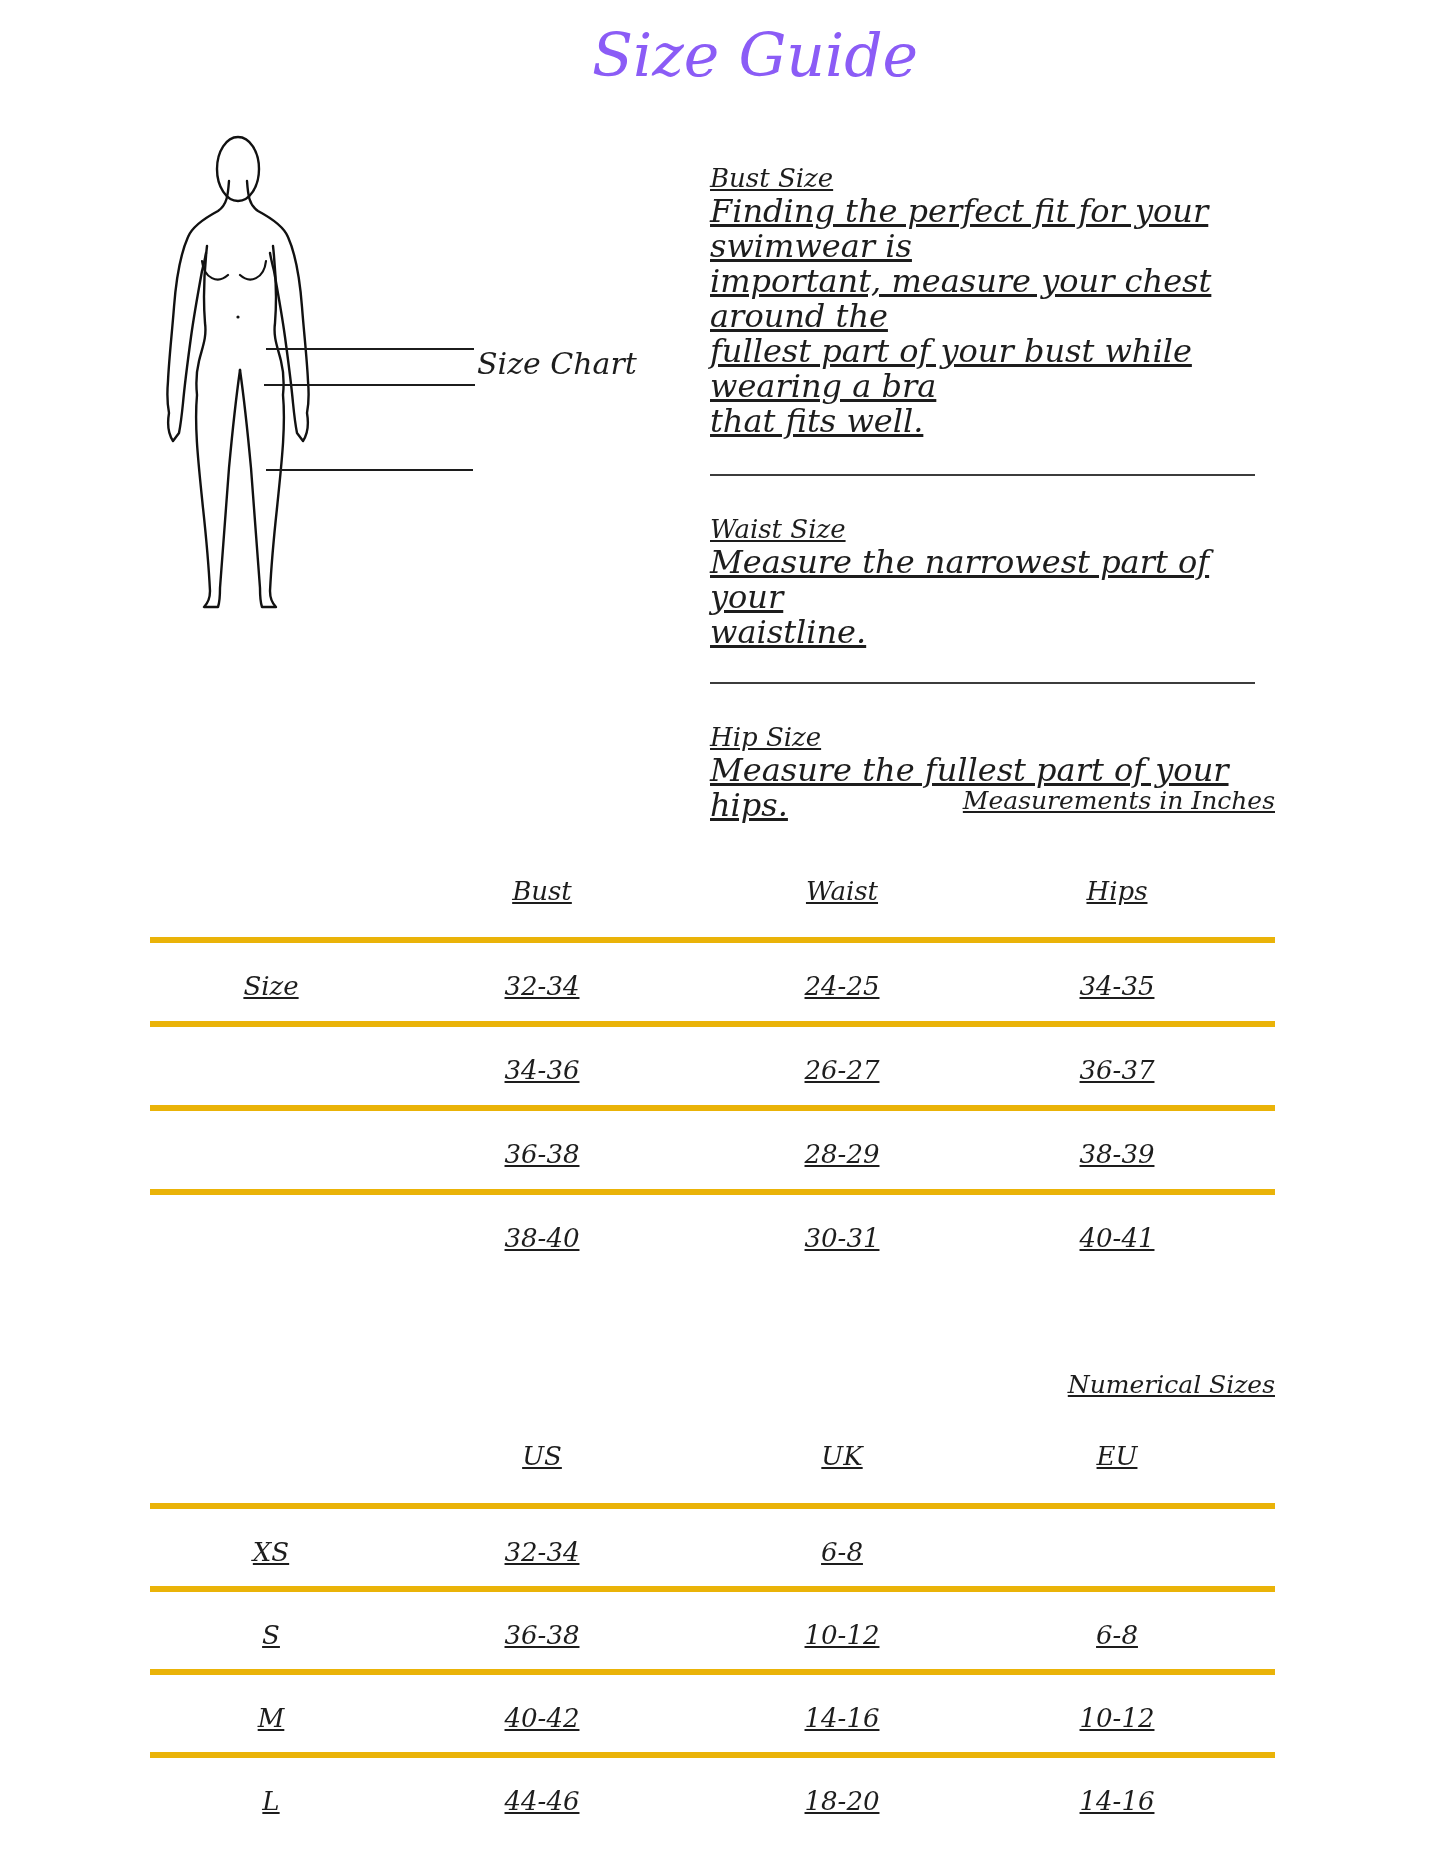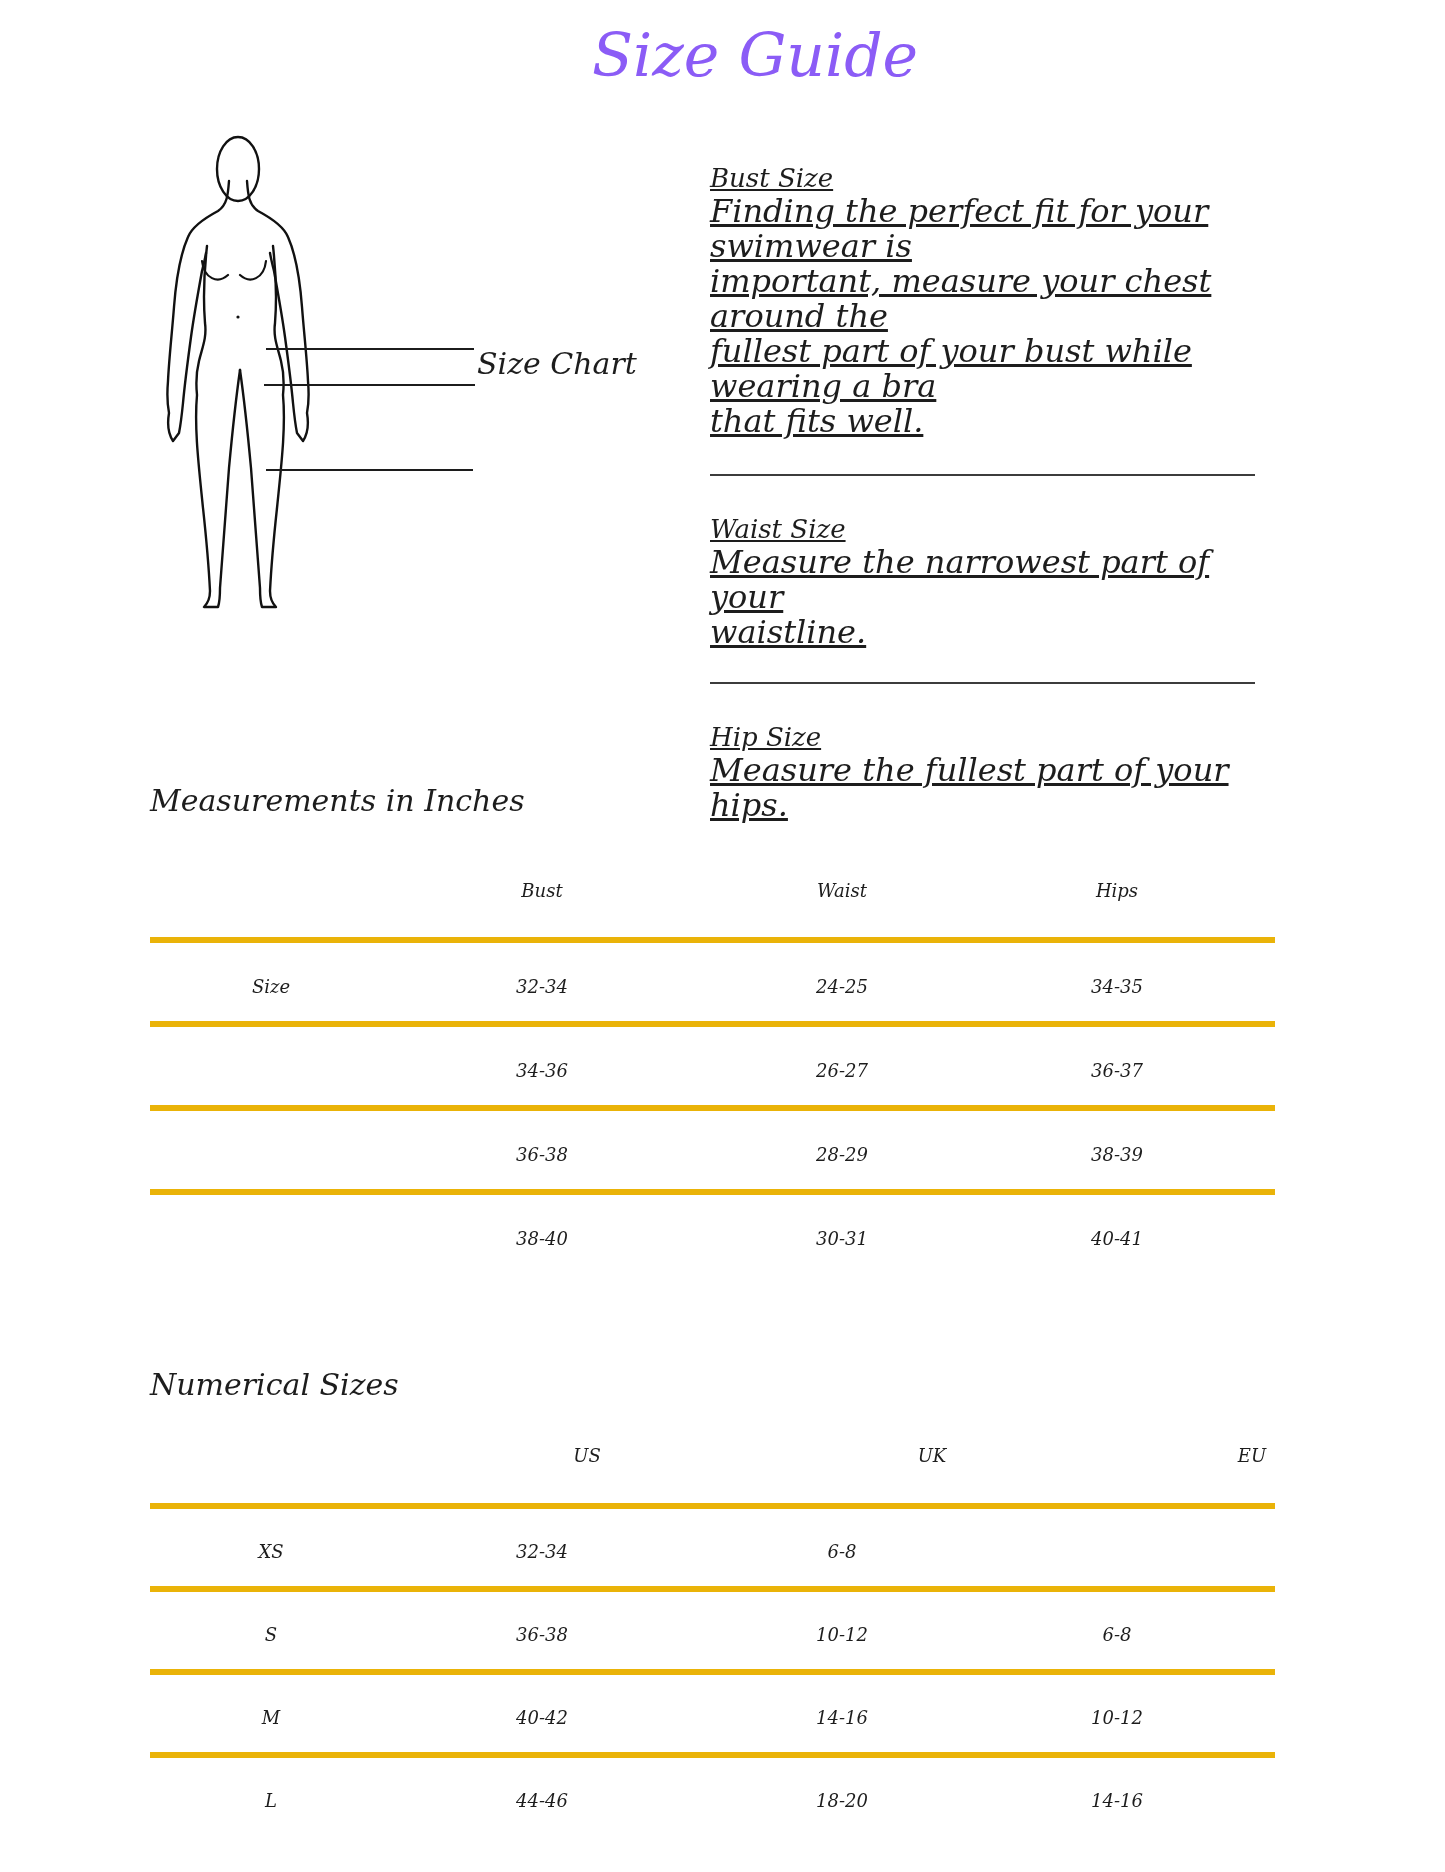--- a/index.html
+++ b/index.html
@@ -13,27 +13,27 @@
   .mline.l2{left:264px;top:384px;width:211px;}
   .mline.l3{left:266px;top:469px;width:207px;}
   .chart-label{position:absolute;left:477px;top:332px;font-size:30px;line-height:30px;margin-top:17px;}
   .info{position:absolute;left:710px;top:162px;width:545px;text-decoration:underline;}
   .info h2{font-size:26px;line-height:32px;font-weight:normal;margin:0;}
   .info h2.mt{margin-top:37px;}
   .info p{font-size:32px;line-height:35px;margin:0 0 0 0;white-space:pre-line;}
   .divider{height:0;border-top:2px solid #3c3c3c;}
   .divider.d1{margin-top:35px;}
   .divider.d2{margin-top:32px;}
-  .section-title{position:absolute;left:150px;width:1125px;text-align:left;font-size:30px;line-height:30px;}
+  .section-title{position:absolute;left:150px;width:1125px;text-align:right;font-size:25px;line-height:30px;text-decoration:underline;}
   .st1{top:786px;} .st2{top:1370px;}
   .table{position:absolute;left:150px;width:1125px;}
   .tb1{top:872px;} .tb2{top:1437px;}
-  .trow{display:grid;grid-template-columns:242px 300px 300px 250px 33px;font-size:18px;}
+  .trow{display:grid;grid-template-columns:242px 300px 300px 250px 33px;font-size:26px;text-decoration:underline;}
   .thead .cell{padding-top:4px;text-align:center;line-height:30px;}
-  .tb1 .thead{height:65px;} .tb2 .thead{height:66px;gap:45px;}
+  .tb1 .thead{height:65px;} .tb2 .thead{height:66px;}
   .trow.body{border-top:6px solid #eab308;}
   .tb1 .trow.body{height:78px;} .tb2 .trow.body{height:77px;}
   .trow.body .cell{display:flex;align-items:center;justify-content:center;padding-top:8px;text-align:center;}
 </style>
 </head>
 <body>
 
 <div class="page">
 
   <h1 class="title">Size Guide</h1>

